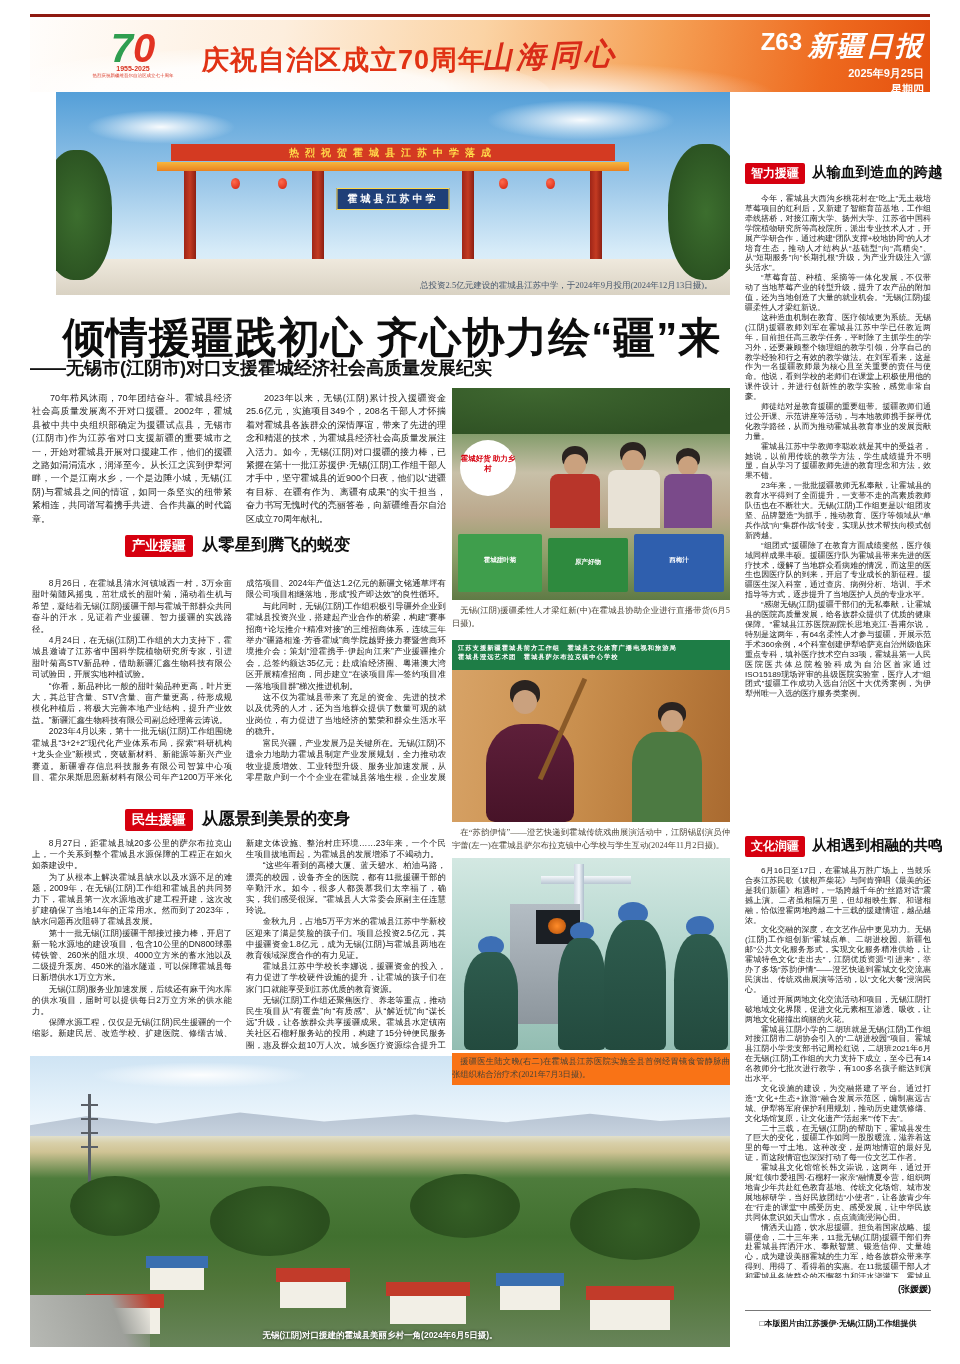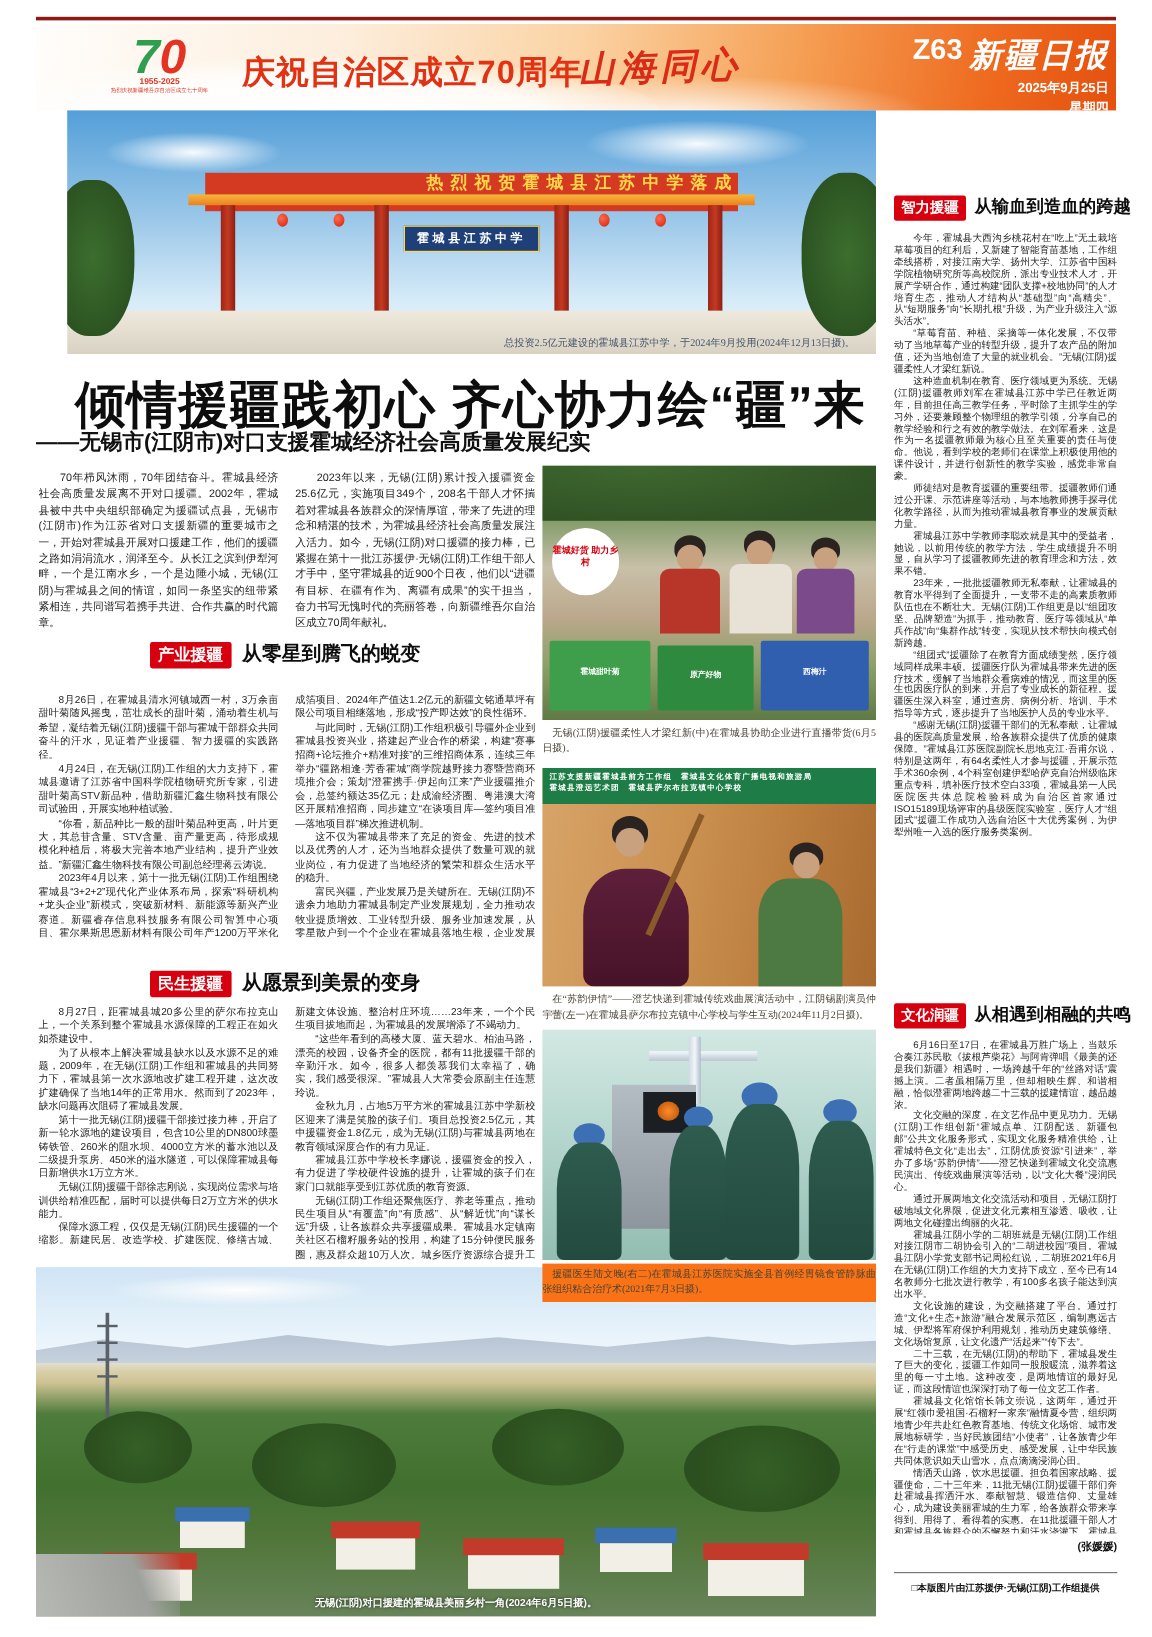--- a/index.html
+++ b/index.html
@@ -24,22 +24,22 @@
   .mast-right{position:absolute;right:6px;top:8px;text-align:right;color:#fff;}
   .page-code{font-size:24px;font-weight:700;color:#fff;vertical-align:top;margin-right:6px;}
   .paper-name{font-size:27px;font-weight:900;font-family:"Liberation Serif",serif;font-style:italic;color:#fff;letter-spacing:2px;}
   .mast-date{font-size:11px;font-weight:700;margin-top:2px;color:#fff;}
   .mast-weekday{font-size:11px;font-weight:700;margin-top:1px;color:#fff;}
   
   .lead-photo{position:absolute;left:56px;top:92px;width:674px;height:203px;overflow:hidden;
     background:linear-gradient(#549fd8 0%,#9cc8e9 45%,#d6ebf8 78%,#ecf5fb 100%);}
   .cloud{position:absolute;border-radius:50%;background:radial-gradient(ellipse at center,rgba(255,255,255,.95),rgba(255,255,255,0) 70%);}
   .tree{position:absolute;background:radial-gradient(ellipse at center,#3c6e2e,#2c5422 70%);border-radius:45%;}
-  .gate-banner{position:absolute;left:17%;top:52px;width:66%;height:32px;background:#d43a22;color:#ffd84a;
-    font-size:14px;font-weight:700;text-align:right;line-height:17px;letter-spacing:6px;overflow:hidden;}
+  .gate-banner{position:absolute;left:17%;top:52px;width:66%;height:17px;background:#d43a22;color:#ffd84a;
+    font-size:10px;font-weight:700;text-align:center;line-height:17px;letter-spacing:6px;overflow:hidden;}
   .gate-roof{position:absolute;left:15%;top:70px;width:70%;height:9px;background:linear-gradient(#f7b63c,#e98220);}
   .gate-pillar{position:absolute;top:79px;width:12px;height:88px;background:linear-gradient(90deg,#9f2517,#c33a22,#8d1f12);}
   .gate-sign{position:absolute;left:50%;top:96px;transform:translateX(-50%);background:#1f3f78;color:#fff;
     font-size:10px;font-weight:700;padding:3px 10px;letter-spacing:3px;border:1px solid #ffd84a;}
   .lantern{position:absolute;width:9px;height:11px;border-radius:50%;background:radial-gradient(circle at 35% 35%,#ff6a4d,#d2200c);}
   .gate-wall{position:absolute;left:0;top:167px;width:100%;height:36px;background:linear-gradient(#efe9dd,#d9d2c3);}
   .lead-caption{position:absolute;right:10px;bottom:4px;width:300px;
     font-family:"Liberation Serif",serif;font-size:8.5px;line-height:12px;color:#46566b;}
   
   .headline{position:absolute;left:30px;top:298px;width:700px;margin:12px;text-align:center;
@@ -187,21 +187,21 @@
     <p>富民兴疆，产业发展乃是关键所在。无锡(江阴)不遗余力地助力霍城县制定产业发展规划，全力推动农牧业提质增效、工业转型升级、服务业加速发展，从零星散户到一个个企业在霍城县落地生根，企业发展带动了相关产业兴起，形成了良性经济循环，为霍城县经济发展注入了源源不断的动力。</p>
   </div>
 
   <div class="sec-header main-sec" style="top:808px;">
     <span class="tag">民生援疆</span><span class="title">从愿景到美景的变身</span>
   </div>
   <div class="body-block livelihood-body cols2">
     <p>8月27日，距霍城县城20多公里的萨尔布拉克山上，一个关系到整个霍城县水源保障的工程正在如火如荼建设中。</p>
     <p>为了从根本上解决霍城县缺水以及水源不足的难题，2009年，在无锡(江阴)工作组和霍城县的共同努力下，霍城县第一次水源地改扩建工程开建，这次改扩建确保了当地14年的正常用水。然而到了2023年，缺水问题再次阻碍了霍城县发展。</p>
     <p>第十一批无锡(江阴)援疆干部接过接力棒，开启了新一轮水源地的建设项目，包含10公里的DN800球墨铸铁管、260米的阻水坝、4000立方米的蓄水池以及二级提升泵房、450米的溢水隧道，可以保障霍城县每日新增供水1万立方米。</p>
-    <p>无锡(江阴)援疆干部徐志刚说，实现岗位需求与培训供给精准匹配，届时可以提供每日2万立方米的供水能力。</p>
+    <p>无锡(江阴)服务业加速发展，后续还有麻干沟水库的供水项目，届时可以提供每日2万立方米的供水能力。</p>
     <p>保障水源工程，仅仅是无锡(江阴)民生援疆的一个缩影。新建民居、改造学校、扩建医院、修缮古城、新建文体设施、整治村庄环境……23年来，一个个民生项目拔地而起，为霍城县的发展增添了不竭动力。</p>
     <p>“这些年看到的高楼大厦、蓝天碧水、柏油马路，漂亮的校园，设备齐全的医院，都有11批援疆干部的辛勤汗水。如今，很多人都羡慕我们太幸福了，确实，我们感受很深。”霍城县人大常委会原副主任连慧玲说。</p>
     <p>金秋九月，占地5万平方米的霍城县江苏中学新校区迎来了满是笑脸的孩子们。项目总投资2.5亿元，其中援疆资金1.8亿元，成为无锡(江阴)与霍城县两地在教育领域深度合作的有力见证。</p>
     <p>霍城县江苏中学校长李娜说，援疆资金的投入，有力促进了学校硬件设施的提升，让霍城的孩子们在家门口就能享受到江苏优质的教育资源。</p>
     <p>无锡(江阴)工作组还聚焦医疗、养老等重点，推动民生项目从“有覆盖”向“有质感”、从“解近忧”向“谋长远”升级，让各族群众共享援疆成果。霍城县水定镇南关社区石榴籽服务站的投用，构建了15分钟便民服务圈，惠及群众超10万人次。城乡医疗资源综合提升工程投运，推动基层医疗设施达标率稳步提升。霍城县博物馆展陈、综合护理院等项目，目前已完工即将投入使用。持续推动“小而美”精品援疆项目，将三宫乡东湾村原有活动场地改造升级为集医疗、康复、保健于一体的“杏林中医阁”，切实打通服务群众健康“最后一公里”。</p>
   </div>
 
   <div class="photo p1">
     <div class="foliage"></div>
     <div class="sign">霍城好货 助力乡村</div>
@@ -294,21 +294,21 @@
     <p>23年来，一批批援疆教师无私奉献，让霍城县的教育水平得到了全面提升，一支带不走的高素质教师队伍也在不断壮大。无锡(江阴)工作组更是以“组团攻坚、品牌塑造”为抓手，推动教育、医疗等领域从“单兵作战”向“集群作战”转变，实现从技术帮扶向模式创新跨越。</p>
     <p>“组团式”援疆除了在教育方面成绩斐然，医疗领域同样成果丰硕。援疆医疗队为霍城县带来先进的医疗技术，缓解了当地群众看病难的情况，而这里的医生也因医疗队的到来，开启了专业成长的新征程。援疆医生深入科室，通过查房、病例分析、培训、手术指导等方式，逐步提升了当地医护人员的专业水平。</p>
     <p>“感谢无锡(江阴)援疆干部们的无私奉献，让霍城县的医院高质量发展，给各族群众提供了优质的健康保障。”霍城县江苏医院副院长思地克江·吾甫尔说，特别是这两年，有64名柔性人才参与援疆，开展示范手术360余例，4个科室创建伊犁哈萨克自治州级临床重点专科，填补医疗技术空白33项，霍城县第一人民医院医共体总院检验科成为自治区首家通过ISO15189现场评审的县级医院实验室，医疗人才“组团式”援疆工作成功入选自治区十大优秀案例，为伊犁州唯一入选的医疗服务类案例。</p>
   </div>
 
   <div class="sec-header side-sec" style="top:836px;">
     <span class="tag">文化润疆</span><span class="title">从相遇到相融的共鸣</span>
   </div>
   <div class="side-body culture-body">
     <p>6月16日至17日，在霍城县万胜广场上，当鼓乐合奏江苏民歌《拔根芦柴花》与阿肯弹唱《最美的还是我们新疆》相遇时，一场跨越千年的“丝路对话”震撼上演。二者虽相隔万里，但却相映生辉、和谐相融，恰似澄霍两地跨越二十三载的援建情谊，越品越浓。</p>
-    <p>文化交融的深度，在文艺作品中更见功力。无锡(江阴)工作组创新“霍城点单、江阴配送、新疆包邮”公共文化服务形式，实现文化服务精准供给，让霍城特色文化“走出去”，江阴优质资源“引进来”，举办了多场“苏韵伊情”——澄艺快递到霍城文化交流惠民演出、传统戏曲展演等活动，以“文化大餐”浸润民心。</p>
+    <p>文化交融的深度，在文艺作品中更见功力。无锡(江阴)工作组创新“霍城点单、二胡进校园、新疆包邮”公共文化服务形式，实现文化服务精准供给，让霍城特色文化“走出去”，江阴优质资源“引进来”，举办了多场“苏韵伊情”——澄艺快递到霍城文化交流惠民演出、传统戏曲展演等活动，以“文化大餐”浸润民心。</p>
     <p>通过开展两地文化交流活动和项目，无锡江阴打破地域文化界限，促进文化元素相互渗透、吸收，让两地文化碰撞出绚丽的火花。</p>
     <p>霍城县江阴小学的二胡班就是无锡(江阴)工作组对接江阴市二胡协会引入的“二胡进校园”项目。霍城县江阴小学党支部书记周松红说，二胡班2021年6月在无锡(江阴)工作组的大力支持下成立，至今已有14名教师分七批次进行教学，有100多名孩子能达到演出水平。</p>
     <p>文化设施的建设，为交融搭建了平台。通过打造“文化+生态+旅游”融合发展示范区，编制惠远古城、伊犁将军府保护利用规划，推动历史建筑修缮、文化场馆复原，让文化遗产“活起来”“传下去”。</p>
     <p>二十三载，在无锡(江阴)的帮助下，霍城县发生了巨大的变化，援疆工作如同一股股暖流，滋养着这里的每一寸土地。这种改变，是两地情谊的最好见证，而这段情谊也深深打动了每一位文艺工作者。</p>
     <p>霍城县文化馆馆长韩文崇说，这两年，通过开展“红领巾爱祖国·石榴籽一家亲”融情夏令营，组织两地青少年共赴红色教育基地、传统文化场馆、城市发展地标研学，当好民族团结“小使者”，让各族青少年在“行走的课堂”中感受历史、感受发展，让中华民族共同体意识如天山雪水，点点滴滴浸润心田。</p>
     <p>情洒天山路，饮水思援疆。担负着国家战略、援疆使命，二十三年来，11批无锡(江阴)援疆干部们奔赴霍城县挥洒汗水、奉献智慧、锻造信仰、丈量雄心，成为建设美丽霍城的生力军，给各族群众带来享得到、用得了、看得着的实惠。在11批援疆干部人才和霍城县各族群众的不懈努力和汗水浇灌下，霍城县已走上了一条独具特色的快速发展之路。初心不改，远亦为邻！无锡(江阴)与霍城县将继续携手前行，在天山脚下书写更加壮丽的援疆篇章。</p>
   </div>
 
   <div class="byline">(张媛媛)</div>
   <div class="footer-note">□本版图片由江苏援伊·无锡(江阴)工作组提供</div>

